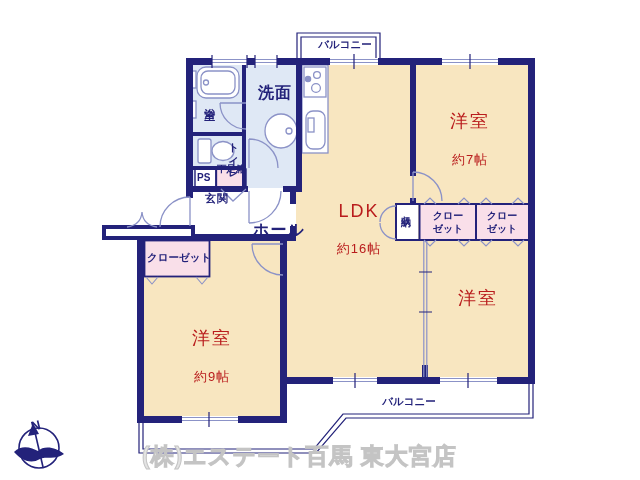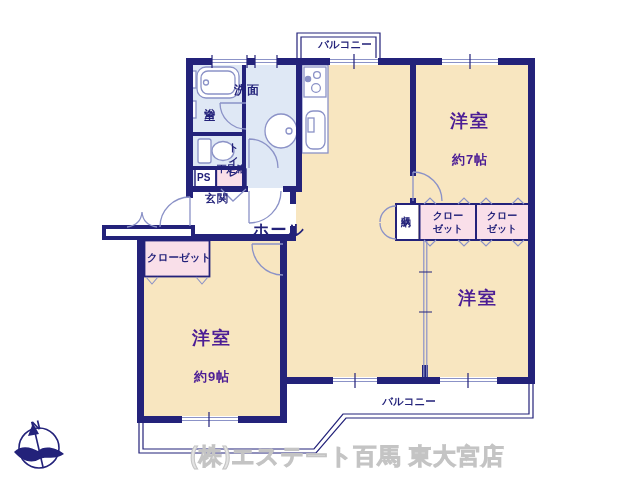--- a/index.html
+++ b/index.html
@@ -1,27 +1,27 @@
 <!DOCTYPE html>
 <html><head>
 <meta charset="utf-8">
 <style>
   html,body{margin:0;padding:0;background:#ffffff;width:640px;height:480px;overflow:hidden;}
   #stage{position:relative;width:640px;height:480px;background:#fff;
          font-family:"Liberation Sans","DejaVu Sans",sans-serif;}
   #plan-svg{position:absolute;left:0;top:0;}
   .lbl{position:absolute;color:#23227a;font-weight:bold;line-height:1.15;white-space:nowrap;}
   .vert{writing-mode:vertical-rl;text-orientation:upright;letter-spacing:2px;}
-  .roombox{position:absolute;text-align:center;color:#4c1d95;font-weight:bold;}
+  .roombox{position:absolute;text-align:center;color:#b91c1c;font-weight:normal;}
   .roombox .rname{font-size:18px;letter-spacing:2px;}
   .roombox .rsize{font-size:13px;margin-top:18px;letter-spacing:1px;}
   .closet2line{position:absolute;width:38px;text-align:center;font-size:10px;line-height:13px;
                color:#23227a;font-weight:bold;word-break:break-all;}
   #watermark{position:absolute;left:142px;top:441px;font-size:23px;font-weight:bold;
-             color:#e3e3e3;-webkit-text-stroke:1px #c4c4c4;letter-spacing:1px;white-space:nowrap;margin-left:48px;}
+             color:#e3e3e3;-webkit-text-stroke:1px #c4c4c4;letter-spacing:1px;white-space:nowrap;}
   #north-n{position:absolute;left:31px;top:418px;font-size:13px;font-weight:bold;
            color:#23227a;transform:rotate(-14deg);}
 </style>
 </head>
 <body>
 
 <div id="stage">
 
 <svg id="plan-svg" width="640" height="480" viewBox="0 0 640 480">
 
@@ -153,28 +153,32 @@
 
   <g>
     <circle cx="39" cy="448" r="20" stroke="#23227a" stroke-width="1.6" fill="none"></circle>
     <path d="M 14,452 C 22,444 32,448 38,451 C 44,445 56,447 64,454 C 56,460 45,456 40,459 C 30,465 20,459 14,452 Z" fill="#23227a"></path>
     <path d="M 43,467 L 34,428" stroke="#23227a" stroke-width="1.6" fill="none"></path>
     <polygon points="33,423 28,436 39,434" fill="#23227a"></polygon>
   </g>
 </svg>
 
 <div class="lbl vert" style="left:203px;top:99px;font-size:11px;">浴室</div>
-<div class="lbl" style="left:234px;top:84px;font-size:12px;letter-spacing:1px;text-align:right;">洗面</div>
+<div class="lbl" style="left:258px;top:84px;font-size:16px;letter-spacing:1px;text-align:right;">洗面</div>
 <div class="lbl vert" style="left:228px;top:135px;font-size:10.5px;letter-spacing:1px;">トイレ</div>
 <div class="lbl" style="left:197px;top:172px;font-size:10px;">PS</div>
 <div class="lbl" style="left:217px;top:164px;font-size:9.5px;">下足箱</div>
 <div class="lbl" style="left:205px;top:192px;font-size:11px;letter-spacing:1px;">玄関</div>
 <div class="lbl" style="left:253px;top:221px;font-size:16px;letter-spacing:1px;">ホール</div>
 <div class="lbl vert" style="left:400px;top:208px;font-size:10px;letter-spacing:1px;">収納</div>
 
+<div class="roombox" style="left:313px;top:201px;width:92px;">
+  <div class="rname">LDK</div>
+  <div class="rsize">約16帖</div>
+</div>
 <div class="roombox" style="left:424px;top:109px;width:92px;">
   <div class="rname">洋室</div>
   <div class="rsize">約7帖</div>
 </div>
 <div class="roombox" style="left:432px;top:286px;width:92px;">
   <div class="rname">洋室</div>
 </div>
 <div class="roombox" style="left:166px;top:326px;width:92px;">
   <div class="rname">洋室</div>
   <div class="rsize">約9帖</div>

